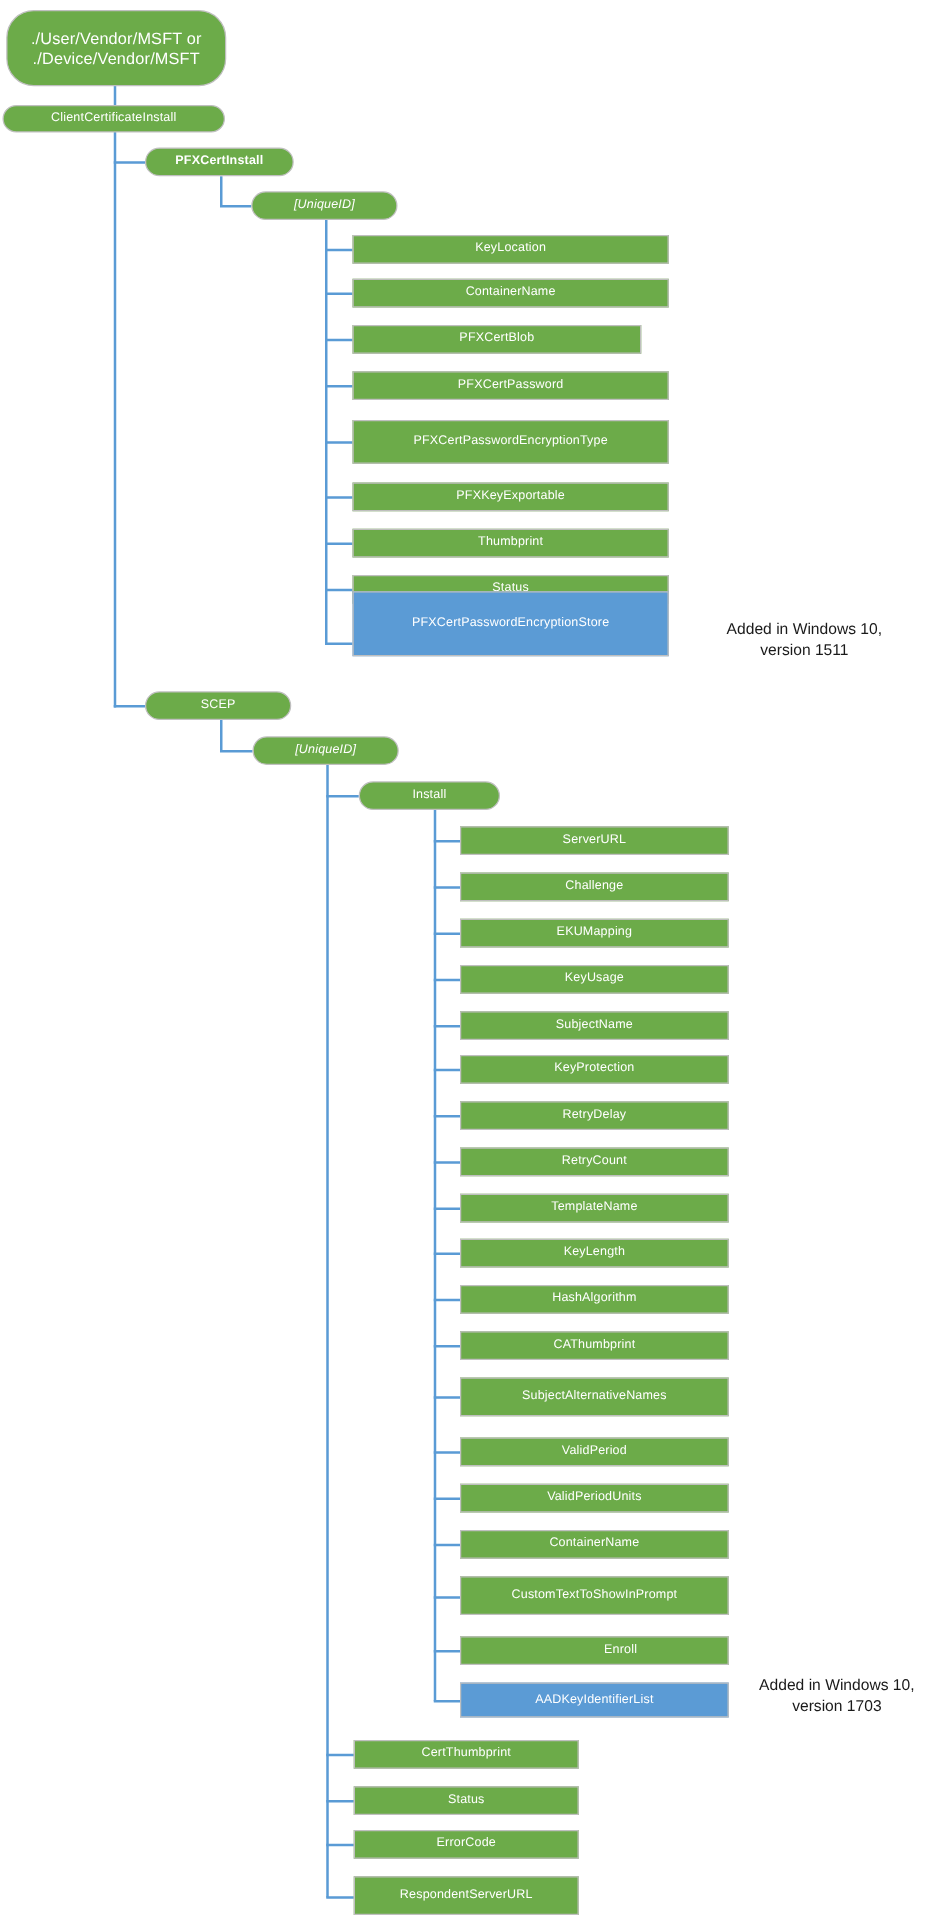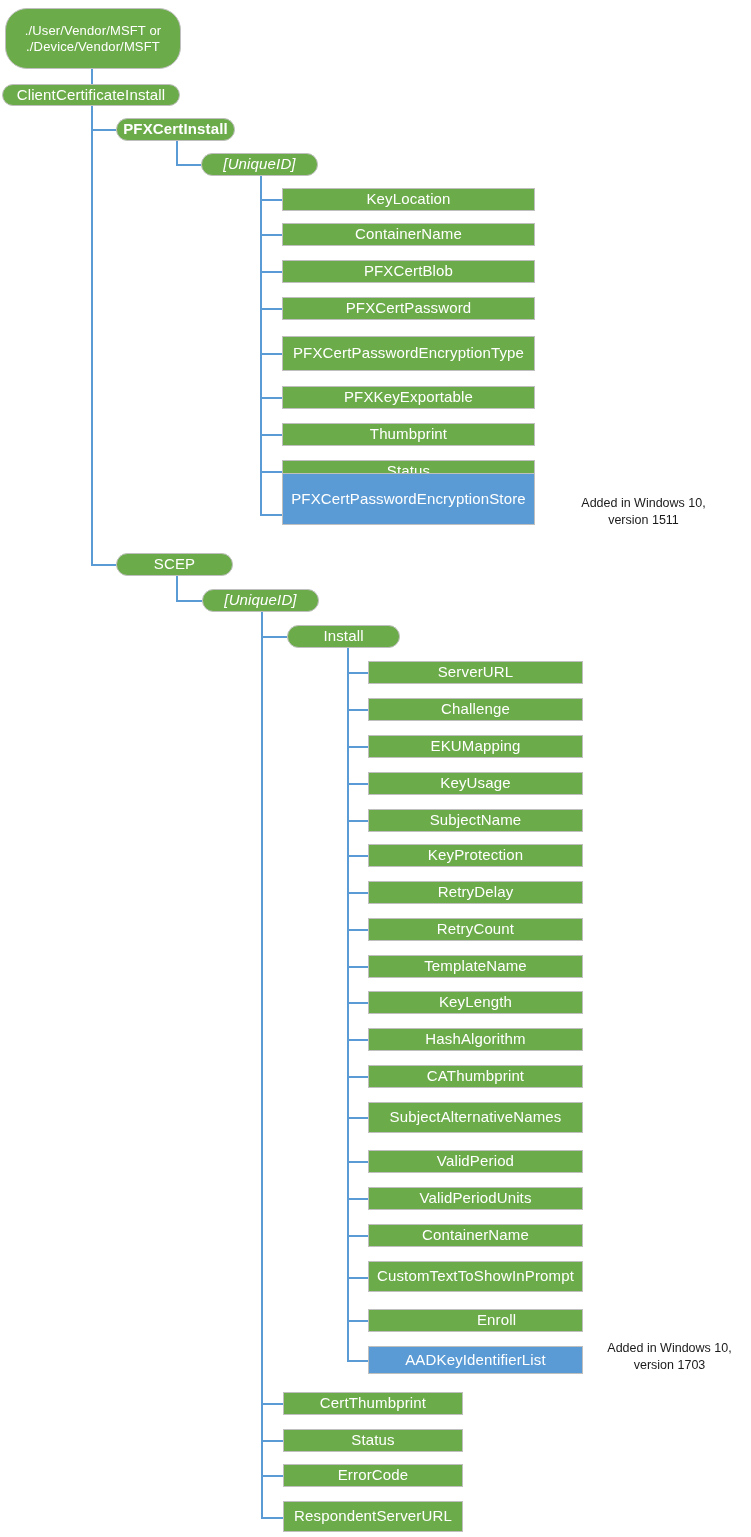--- a/index.html
+++ b/index.html
@@ -20,21 +20,21 @@
   .node {
     position: absolute;
     box-sizing: border-box;
     display: flex;
     align-items: center;
     justify-content: center;
     text-align: center;
     color: #ffffff;
     background: #6CAB49;
     border: 1px solid #BFBFBF;
-    font-size: 15px;
+    font-size: 10px;
     line-height: 1.22;
     letter-spacing: 0.15px;
     padding: 0 4px;
     white-space: pre-line;
   }
   .node.rounded {
     border-radius: 13px;
   }
   .node.root {
     border-radius: 22px;
@@ -124,21 +124,21 @@
 ./Device/Vendor/MSFT</div>
 
   <div class="node rounded" style="left:2px; top:84px; width:178px; height:22px;">ClientCertificateInstall</div>
 
   <div class="node rounded" style="left:116px; top:118px; width:119px; height:23px;font-weight:bold;">PFXCertInstall</div>
 
   <div class="node rounded italic" style="left:201px; top:153px; width:117px; height:23px;">[UniqueID]</div>
 
   <div class="node" style="left:282px; top:188px; width:253px; height:23px;">KeyLocation</div>
   <div class="node" style="left:282px; top:223px; width:253px; height:23px;">ContainerName</div>
-  <div class="node" style="left:282px; top:260px; width:253px; height:23px;text-align:right;">PFXCertBlob</div>
+  <div class="node" style="left:282px; top:260px; width:231px; height:23px;text-align:right;">PFXCertBlob</div>
   <div class="node" style="left:282px; top:297px; width:253px; height:23px;">PFXCertPassword</div>
   <div class="node" style="left:282px; top:336px; width:253px; height:35px;">PFXCertPasswordEncryptionType</div>
   <div class="node" style="left:282px; top:386px; width:253px; height:23px;">PFXKeyExportable</div>
   <div class="node" style="left:282px; top:423px; width:253px; height:23px;">Thumbprint</div>
   <div class="node" style="left:282px; top:460px; width:253px; height:23px;">Status</div>
   <div class="node blue" style="left:282px; top:473px; width:253px; height:52px;">PFXCertPasswordEncryptionStore</div>
 
   <div class="annot" style="left:546px; top:495px; width:195px;">Added in Windows 10,
 version 1511</div>
 

